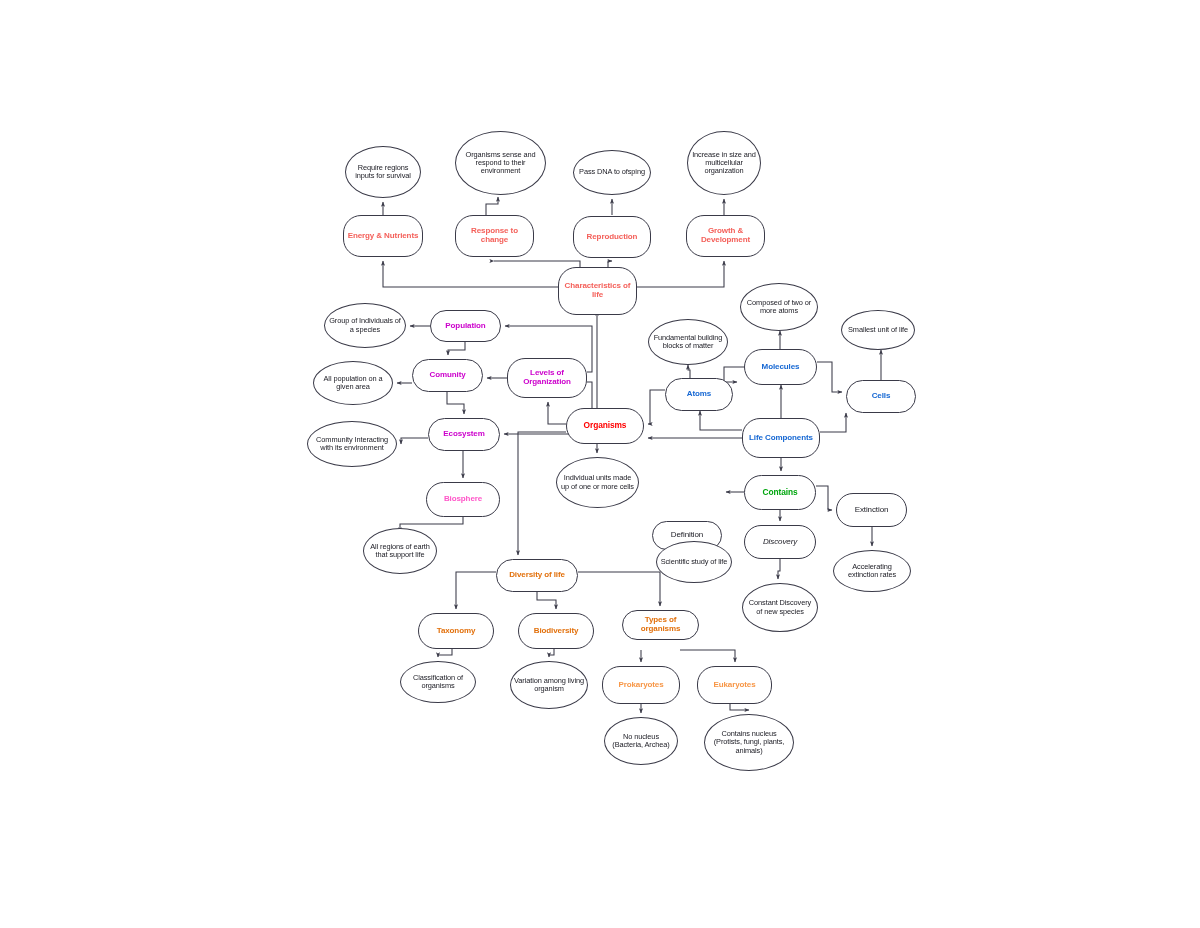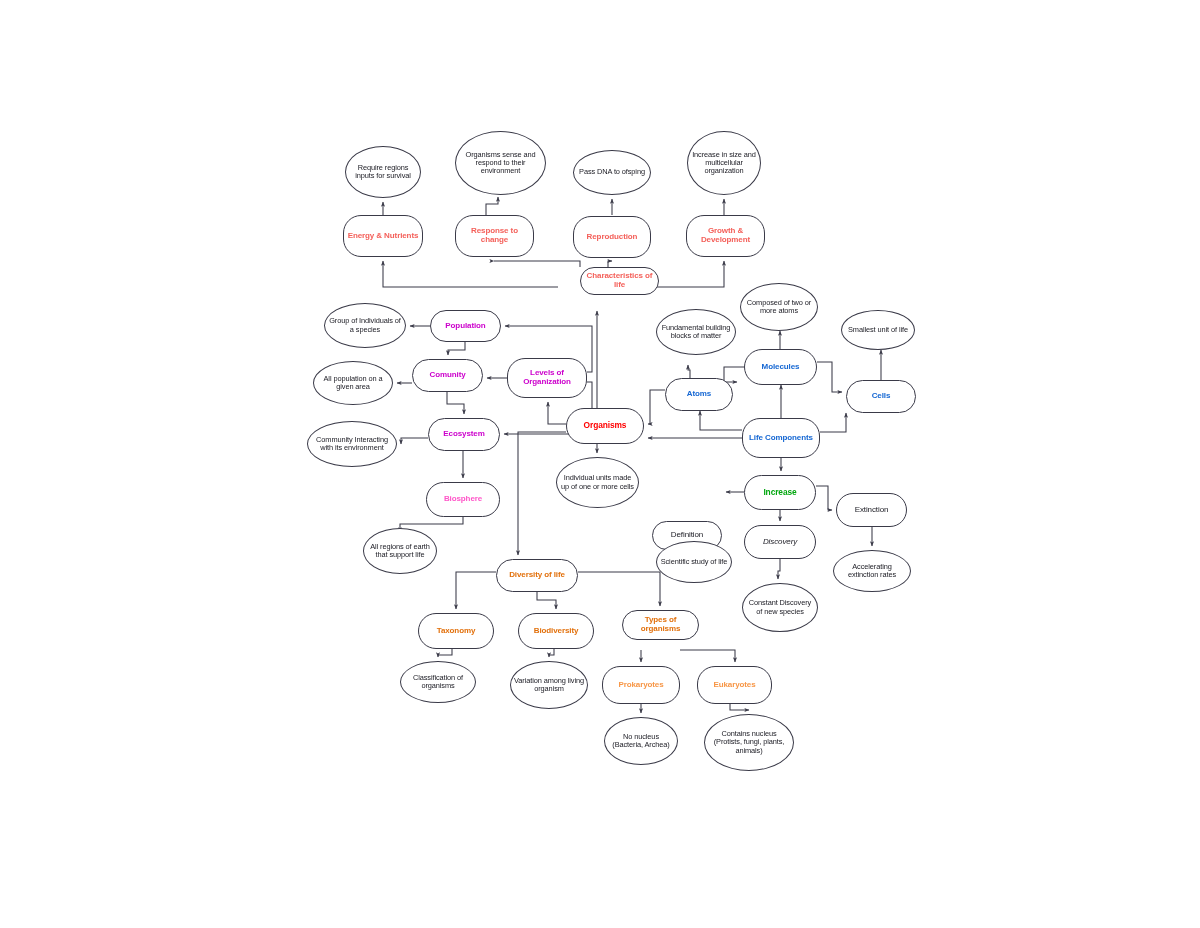--- a/index.html
+++ b/index.html
@@ -137,21 +137,21 @@
       </div>
       <div class="node sh-round fs-md bold" style="left: 455px; top: 215px; width: 79px; height: 42px; color: rgb(244, 96, 90);">
         <span class="lbl">Response to change</span>
       </div>
       <div class="node sh-round fs-md bold" style="left: 573px; top: 216px; width: 78px; height: 42px; color: rgb(244, 96, 90);">
         <span class="lbl">Reproduction</span>
       </div>
       <div class="node sh-round fs-md bold" style="left: 686px; top: 215px; width: 79px; height: 42px; color: rgb(244, 96, 90);">
         <span class="lbl">Growth &amp; Development</span>
       </div>
-      <div class="node sh-round fs-md bold" style="left: 558px; top: 267px; width: 79px; height: 28px; color: rgb(244, 96, 90); margin-left: 22px;">
+      <div class="node sh-round fs-md bold" style="left: 558px; top: 267px; width: 79px; height: 48px; color: rgb(244, 96, 90);">
         <span class="lbl">Characteristics of life</span>
       </div>
       <div class="node sh-ellipse fs-sm" style="left: 324px; top: 303px; width: 82px; height: 45px; color: rgb(26, 26, 34);">
         <span class="lbl">Group of Individuals of a species</span>
       </div>
       <div class="node sh-round fs-md bold" style="left: 430px; top: 310px; width: 71px; height: 32px; color: rgb(204, 0, 204);">
         <span class="lbl">Population</span>
       </div>
       <div class="node sh-ellipse fs-sm" style="left: 313px; top: 361px; width: 80px; height: 44px; color: rgb(26, 26, 34); align-items: center;">
         <span class="lbl">All population on a given area</span>
@@ -173,21 +173,21 @@
       </div>
       <div class="node sh-ellipse fs-sm" style="left: 363px; top: 528px; width: 74px; height: 46px; color: rgb(26, 26, 34);">
         <span class="lbl">All regions of earth that support life</span>
       </div>
       <div class="node sh-round fs-lg bold" style="left: 566px; top: 408px; width: 78px; height: 36px; color: rgb(255, 0, 0);">
         <span class="lbl">Organisms</span>
       </div>
       <div class="node sh-ellipse fs-sm" style="left: 556px; top: 457px; width: 83px; height: 51px; color: rgb(26, 26, 34);">
         <span class="lbl">Individual units made up of one or more cells</span>
       </div>
-      <div class="node sh-ellipse fs-sm" style="left: 648px; top: 309px; width: 80px; height: 46px; color: rgb(26, 26, 34); margin-left: 8px;">
+      <div class="node sh-ellipse fs-sm" style="left: 648px; top: 319px; width: 80px; height: 46px; color: rgb(26, 26, 34);">
         <span class="lbl">Fundamental building blocks of matter</span>
       </div>
       <div class="node sh-ellipse fs-sm" style="left: 740px; top: 283px; width: 78px; height: 48px; color: rgb(26, 26, 34);">
         <span class="lbl">Composed of two or more atoms</span>
       </div>
       <div class="node sh-ellipse fs-sm" style="left: 841px; top: 310px; width: 74px; height: 40px; color: rgb(26, 26, 34);">
         <span class="lbl">Smallest unit of life</span>
       </div>
       <div class="node sh-round fs-md bold" style="left: 665px; top: 378px; width: 68px; height: 33px; color: rgb(21, 103, 211);">
         <span class="lbl">Atoms</span>
@@ -195,21 +195,21 @@
       <div class="node sh-round fs-md bold" style="left: 744px; top: 349px; width: 73px; height: 36px; color: rgb(21, 103, 211);">
         <span class="lbl">Molecules</span>
       </div>
       <div class="node sh-round fs-md bold" style="left: 846px; top: 380px; width: 70px; height: 33px; color: rgb(21, 103, 211);">
         <span class="lbl">Cells</span>
       </div>
       <div class="node sh-round fs-md bold" style="left: 742px; top: 418px; width: 78px; height: 40px; color: rgb(21, 103, 211);">
         <span class="lbl">Life Components</span>
       </div>
       <div class="node sh-round fs-lg bold" style="left: 744px; top: 475px; width: 72px; height: 35px; color: rgb(0, 166, 14);">
-        <span class="lbl">Increase</span>
+        <span class="lbl">Contains</span>
       </div>
       <div class="node sh-round fs-md" style="left: 652px; top: 521px; width: 70px; height: 29px; color: rgb(26, 26, 34);">
         <span class="lbl">Definition</span>
       </div>
       <div class="node sh-round fs-md" style="left: 744px; top: 525px; width: 72px; height: 34px; color: rgb(26, 26, 34); font-style: italic;">
         <span class="lbl">Discovery</span>
       </div>
       <div class="node sh-round fs-md" style="left: 836px; top: 493px; width: 71px; height: 34px; color: rgb(26, 26, 34);">
         <span class="lbl">Extinction</span>
       </div>

